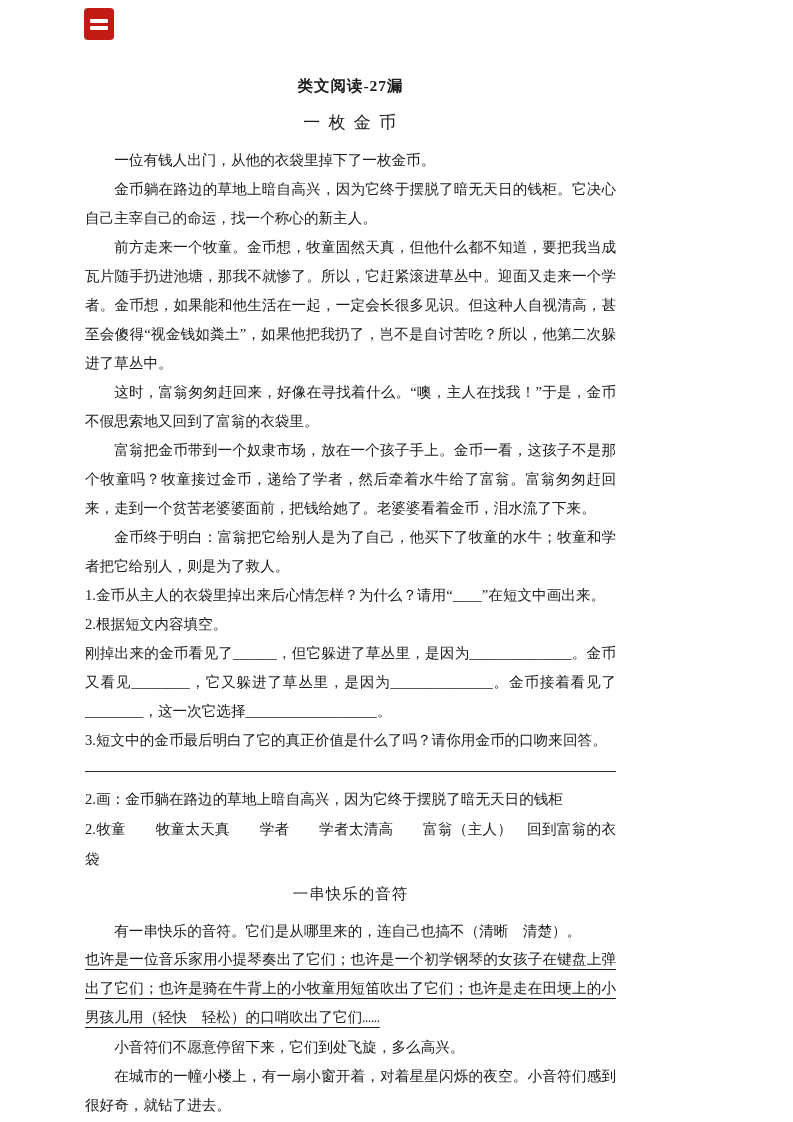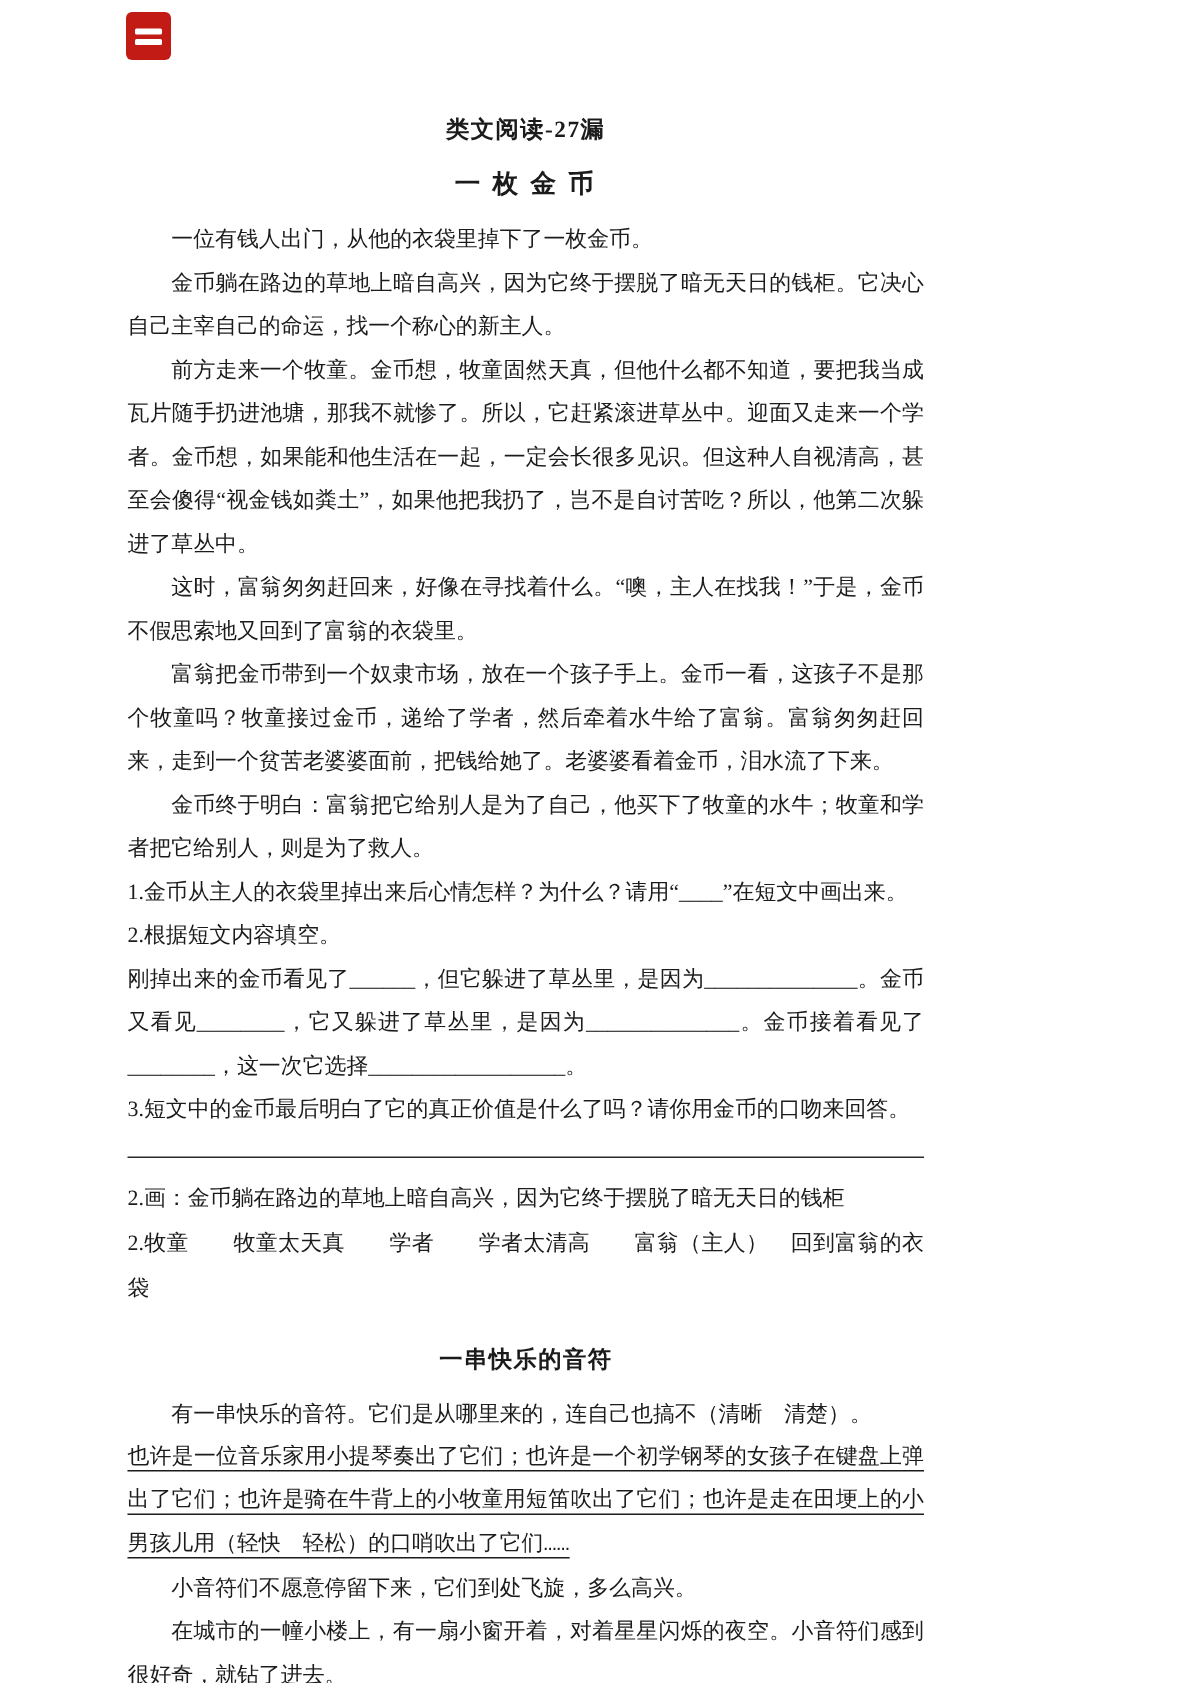--- a/index.html
+++ b/index.html
@@ -42,28 +42,28 @@
   .doc-title {
     text-align: center;
     font-size: 15.5px;
     font-weight: bold;
     margin-bottom: 14px;
     letter-spacing: 1px;
   }
   .story-title {
     text-align: center;
     font-size: 17px;
-    font-weight: bold;
+    font-weight: normal;
     margin: 6px 0 12px 0;
     letter-spacing: 2px;
   }
   .story-title.second {
     font-size: 15.5px;
     letter-spacing: 1px;
-    margin-top: 22px;
+    margin-top: 10px;
   }
   p.line {
     font-size: 14.6px;
     line-height: 29px;
     text-align: justify;
     color: #1b1b1b;
   }
   p.indent { text-indent: 2em; }
   p.underlined {
     text-decoration: underline;

